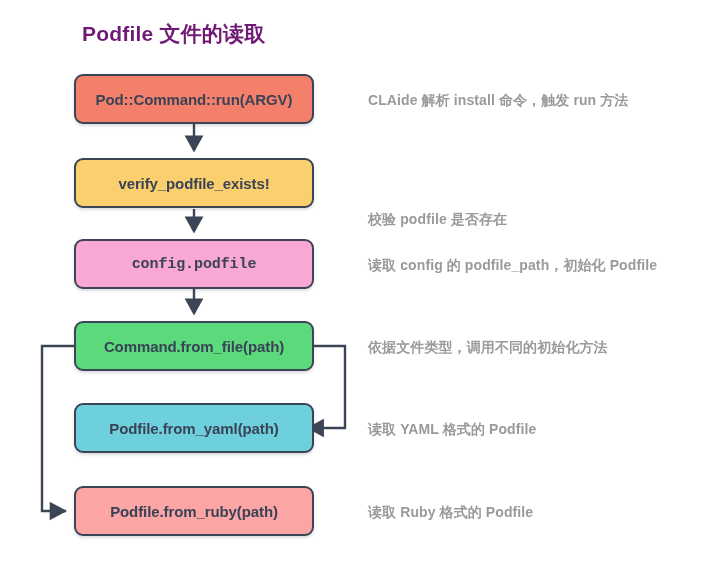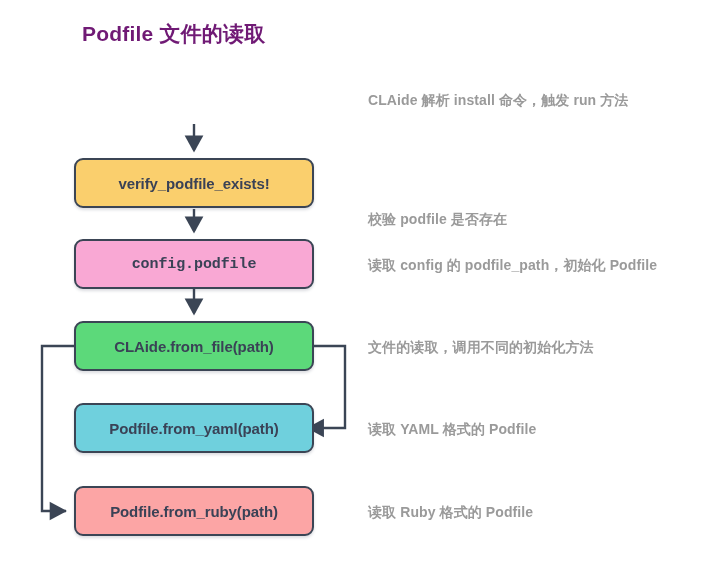--- a/index.html
+++ b/index.html
@@ -124,36 +124,39 @@
 
     <g>
       <path d="M314,346 L345,346 L345,428 L322,428" fill="none" stroke="#3b4555" stroke-width="2.4" stroke-linejoin="miter" marker-end="url(#arrow-left)"></path>
     </g>
 
     <g>
       <path d="M74,346 L42,346 L42,511 L66,511" fill="none" stroke="#3b4555" stroke-width="2.4" stroke-linejoin="miter" marker-end="url(#arrow-right)"></path>
     </g>
   </svg>
 
+  <div class="node n1" style="background: rgb(244, 128, 107);">
+    <span class="node-label">Pod::Command::run(ARGV)</span>
+  </div>
   <div class="node n2" style="background: rgb(250, 207, 109);">
     <span class="node-label">verify_podfile_exists!</span>
   </div>
   <div class="node n3" style="background: #f9a8d4; font-family: Liberation Mono, monospace;">
     <span class="node-label">config.podfile</span>
   </div>
   <div class="node n4" style="background: rgb(92, 217, 122);">
-    <span class="node-label">CLAide.from_file(path)</span>
+    <span class="node-label">Command.from_file(path)</span>
   </div>
   <div class="node n5" style="background: rgb(111, 208, 221);">
     <span class="node-label">Podfile.from_yaml(path)</span>
   </div>
   <div class="node n6" style="background: #fca5a5;">
     <span class="node-label">Podfile.from_ruby(path)</span>
   </div>
 
   <div class="note a1">CLAide 解析 install 命令，触发 run 方法</div>
   <div class="note a2">校验 podfile 是否存在</div>
   <div class="note a3">读取 config 的 podfile_path，初始化 Podfile</div>
-  <div class="note a4">文件的读取，调用不同的初始化方法</div>
+  <div class="note a4">依据文件类型，调用不同的初始化方法</div>
   <div class="note a5">读取 YAML 格式的 Podfile</div>
   <div class="note a6">读取 Ruby 格式的 Podfile</div>
 
 </div>
 
 </body></html>

